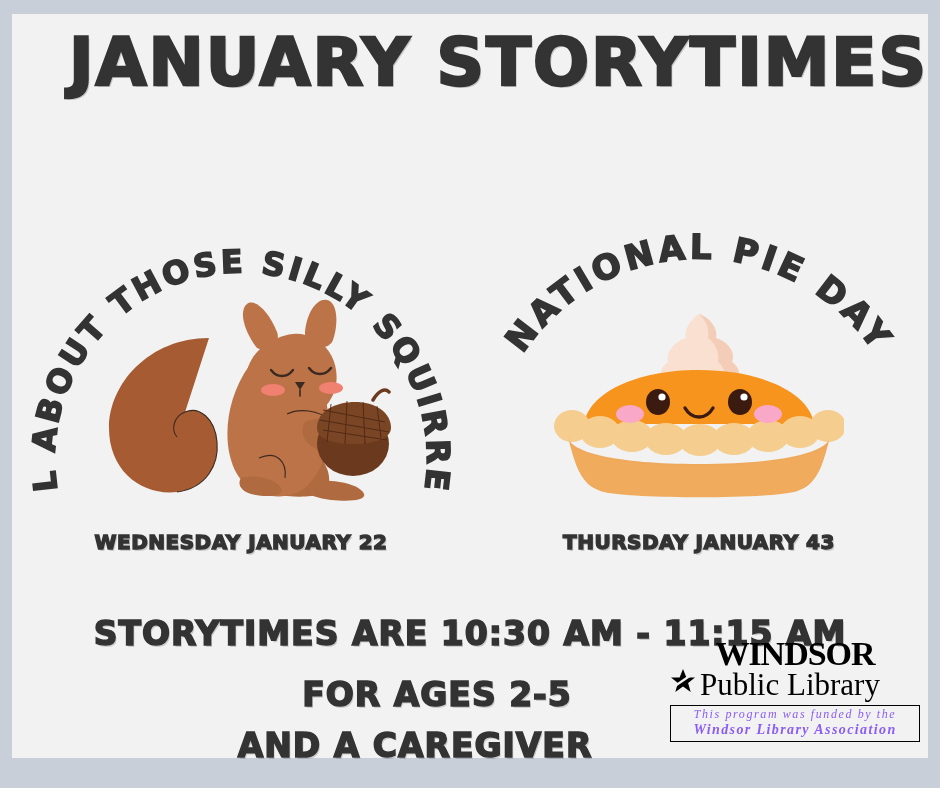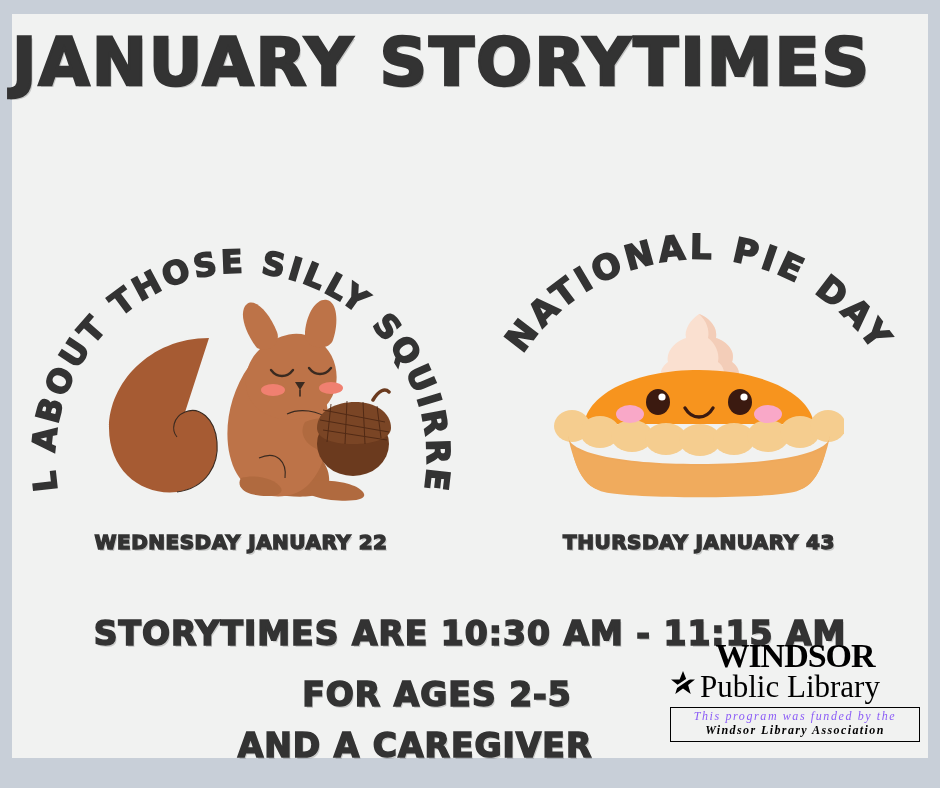--- a/index.html
+++ b/index.html
@@ -13,21 +13,21 @@
     position:absolute;
     left:12px; top:14px;
     width:916px; height:744px;
     background:#f1f2f1;
   }
 
   
   .title{
     position:absolute;
     left:0; top:10px; width:916px;
-    text-align:left;
+    text-align:right;
     font-family:"DejaVu Sans", sans-serif;
     font-weight:bold;
     font-size:66px;
     letter-spacing:2px;
     color:#333333;
     text-shadow:2px 2px 0 rgba(0,0,0,0.18);
     -webkit-text-stroke:2.5px #333333;
     white-space:nowrap;
   }
 
@@ -131,23 +131,23 @@
     font-size:12px;
     letter-spacing:1.6px;
     color:#8b5cf6;
     line-height:1.15;
     white-space:nowrap;
   }
   .funding .f2{
     font-family:"Liberation Serif", serif;
     font-style:italic;
     font-weight:bold;
-    font-size:12px;
+    font-size:14px;
     letter-spacing:1.4px;
-    color:#000000;
+    color:#8b5cf6;
     line-height:1.15;
     white-space:nowrap;
   }
 </style>
 </head>
 <body>
 
 <div class="poster">
 
   <div class="title">JANUARY STORYTIMES</div>

